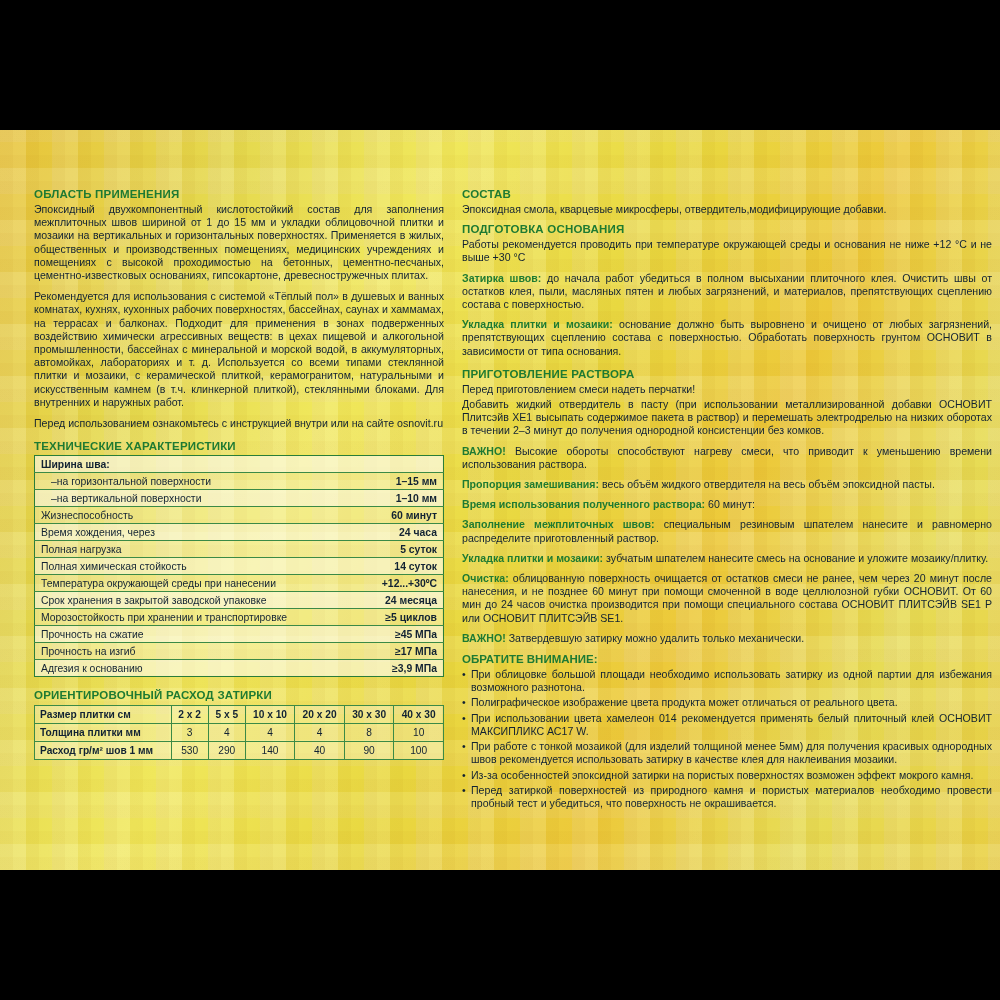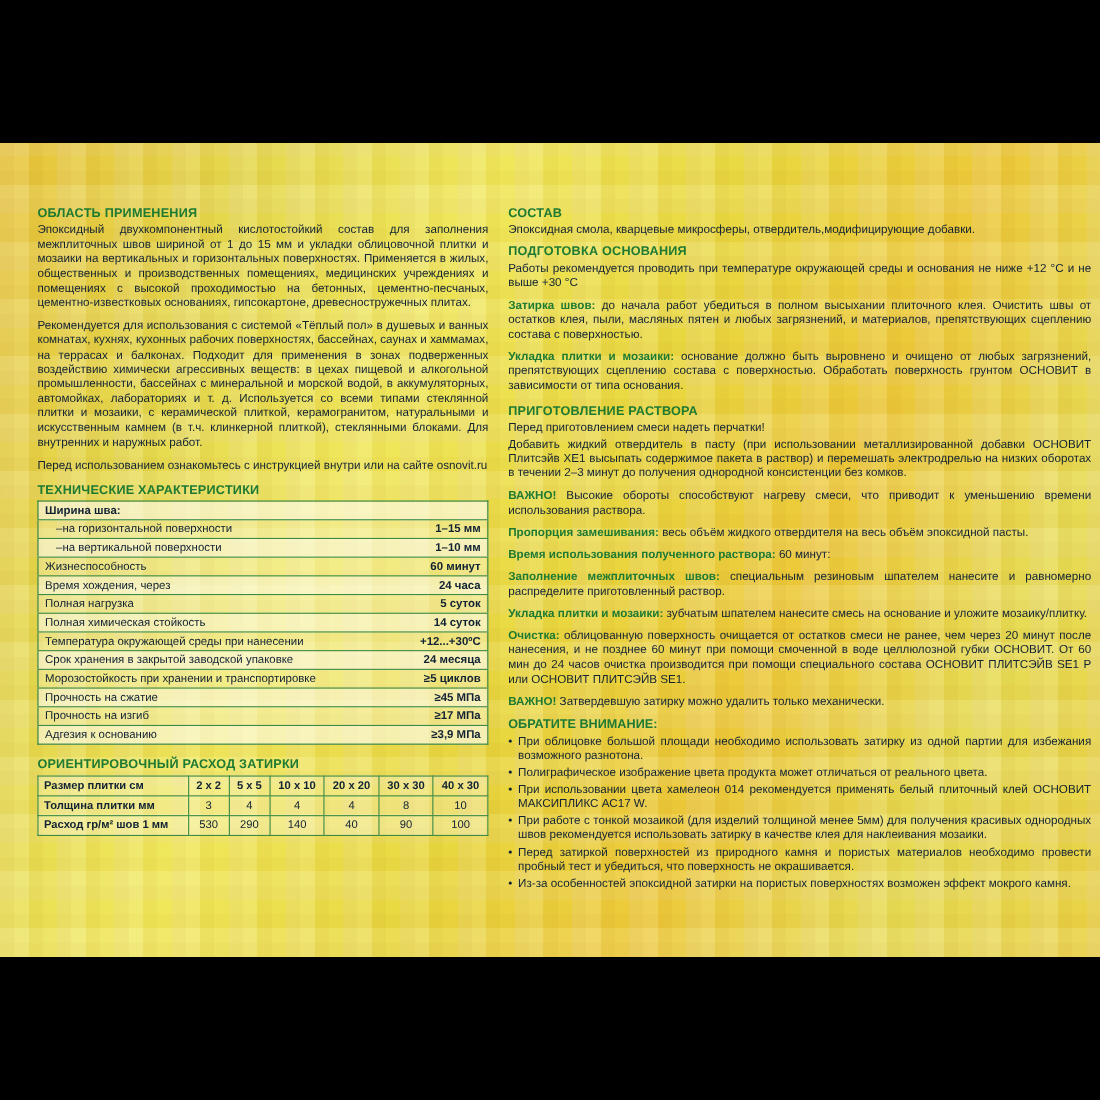--- a/index.html
+++ b/index.html
@@ -175,19 +175,19 @@
       <p class="rt"><span class="lbl">Укладка плитки и мозаики:</span><span> зубчатым шпателем нанесите смесь на основание и уложите мозаику/плитку.</span></p>
       <p class="rt"><span class="lbl">Очистка:</span><span> облицованную поверхность очищается от остатков смеси не ранее, чем через 20 минут после нанесения, и не позднее 60 минут при помощи смоченной в воде целлюлозной губки ОСНОВИТ. От 60 мин до 24 часов очистка производится при помощи специального состава ОСНОВИТ ПЛИТСЭЙВ SE1 P или ОСНОВИТ ПЛИТСЭЙВ SE1.</span></p>
       <p class="rt"><span class="lbl">ВАЖНО!</span><span> Затвердевшую затирку можно удалить только механически.</span></p>
 
       <div class="attn">ОБРАТИТЕ ВНИМАНИЕ:</div>
       <ul class="notes" id="notes-list">
           <li>При облицовке большой площади необходимо использовать затирку из одной партии для избежания возможного разнотона.</li>
           <li>Полиграфическое изображение цвета продукта может отличаться от реального цвета.</li>
           <li>При использовании цвета хамелеон 014 рекомендуется применять белый плиточный клей ОСНОВИТ МАКСИПЛИКС АС17 W.</li>
           <li>При работе с тонкой мозаикой (для изделий толщиной менее 5мм) для получения красивых однородных швов рекомендуется использовать затирку в качестве клея для наклеивания мозаики.</li>
+          <li>Из-за особенностей эпоксидной затирки на пористых поверхностях  возможен эффект мокрого камня.</li>
           <li>Перед затиркой поверхностей из природного камня и пористых материалов необходимо провести пробный тест и убедиться, что поверхность не окрашивается.</li>
-          <li>Из-за особенностей эпоксидной затирки на пористых поверхностях  возможен эффект мокрого камня.</li>
         </ul>
     </div>
 
   </div>
 </div>
 
 </body></html>

